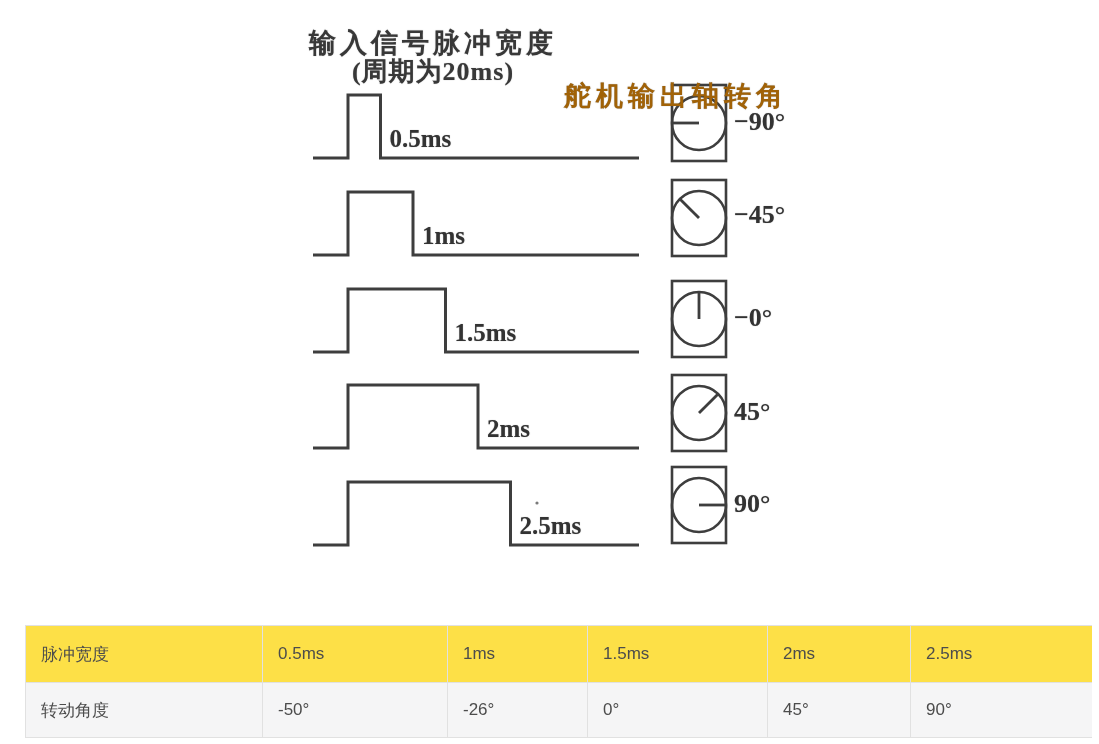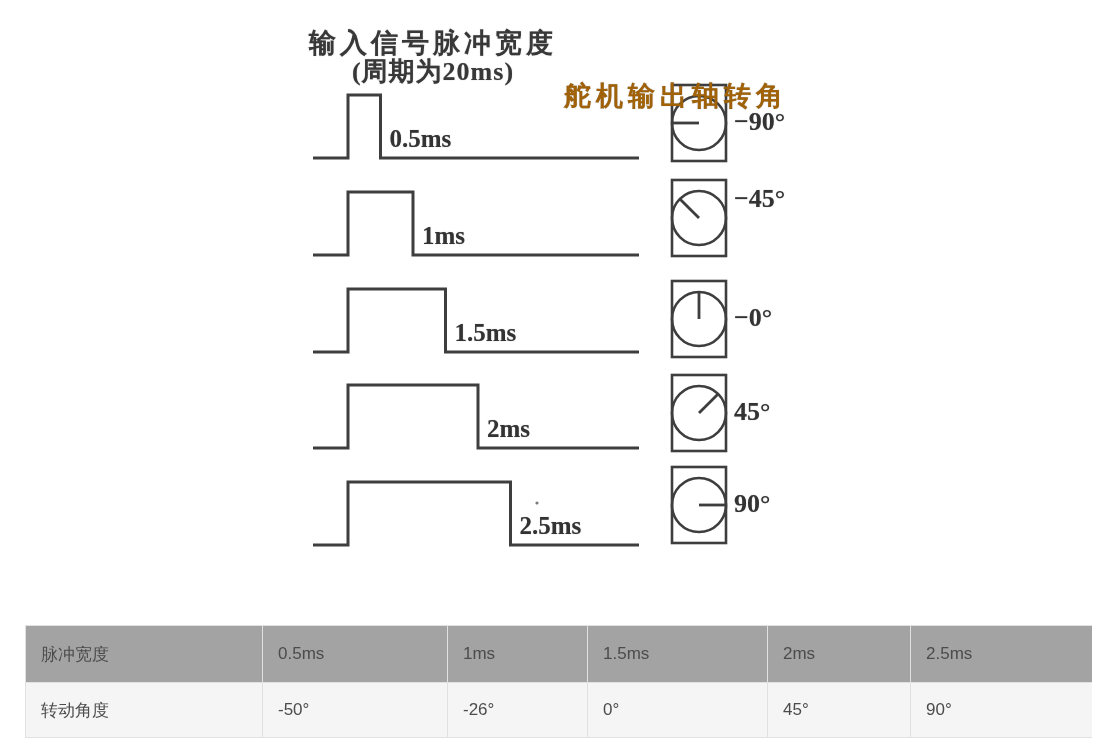--- a/index.html
+++ b/index.html
@@ -29,21 +29,21 @@
   .angle-label{
     position:absolute;left:734px;font:bold 26px/28px "Liberation Serif","DejaVu Serif",serif;
     color:#333;text-shadow:0 0 1px rgba(64,64,64,.45);white-space:nowrap;text-align:center;
   }
   
   .data-table{
     position:absolute;left:25px;top:625px;border-collapse:collapse;table-layout:fixed;
   }
   .data-table td{
     border:1px solid #e1e1e1;height:56px;padding:0 10px 0 15px;
-    font-size:17px;color:#4c4c4c;vertical-align:middle;background:#a3a3a3;
+    font-size:17px;color:#4c4c4c;vertical-align:middle;background:#fde047;
     overflow:hidden;white-space:nowrap;
   }
   .data-table tr.alt td{background:#f5f5f6;height:54px;}
   .data-table td:last-child{border-right:none;}
 </style>
 </head>
 <body>
 
 <div class="diagram" id="diagram">
   <svg id="dsvg" width="1099" height="612">
@@ -92,21 +92,21 @@
 
   <div class="hdr-left">
     <div class="l1">输入信号脉冲宽度</div>
     <div class="l2">(周期为20ms)</div>
   </div>
 
   <div class="hdr-right">舵机输出轴转角</div>
 <div class="pulse-label" style="left: 389.5px; top: 126px;">0.5ms</div>
     <div class="angle-label" style="top: 108px;">−90°</div>
     <div class="pulse-label" style="left: 422px; top: 223px;">1ms</div>
-    <div class="angle-label" style="top: 185px;">−45°</div>
+    <div class="angle-label" style="top: 201px;">−45°</div>
     <div class="pulse-label" style="left: 454.5px; top: 320px;">1.5ms</div>
     <div class="angle-label" style="top: 304px;">−0°</div>
     <div class="pulse-label" style="left: 487px; top: 416px;">2ms</div>
     <div class="angle-label" style="top: 398px;">45°</div>
     <div class="pulse-label" style="left: 519.5px; top: 513px;">2.5ms</div>
     <div class="angle-label" style="top: 490px;">90°</div>
   </div>
 
 <table class="data-table">
   <colgroup>

